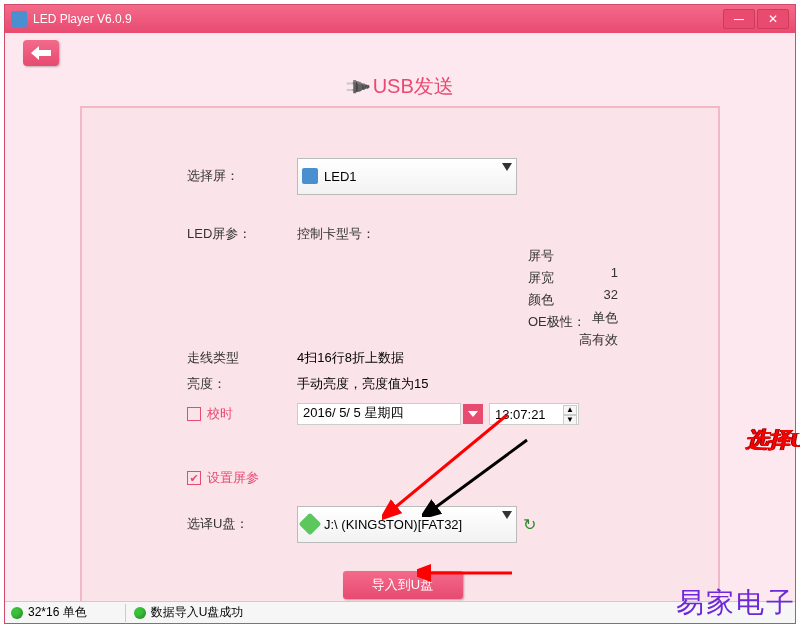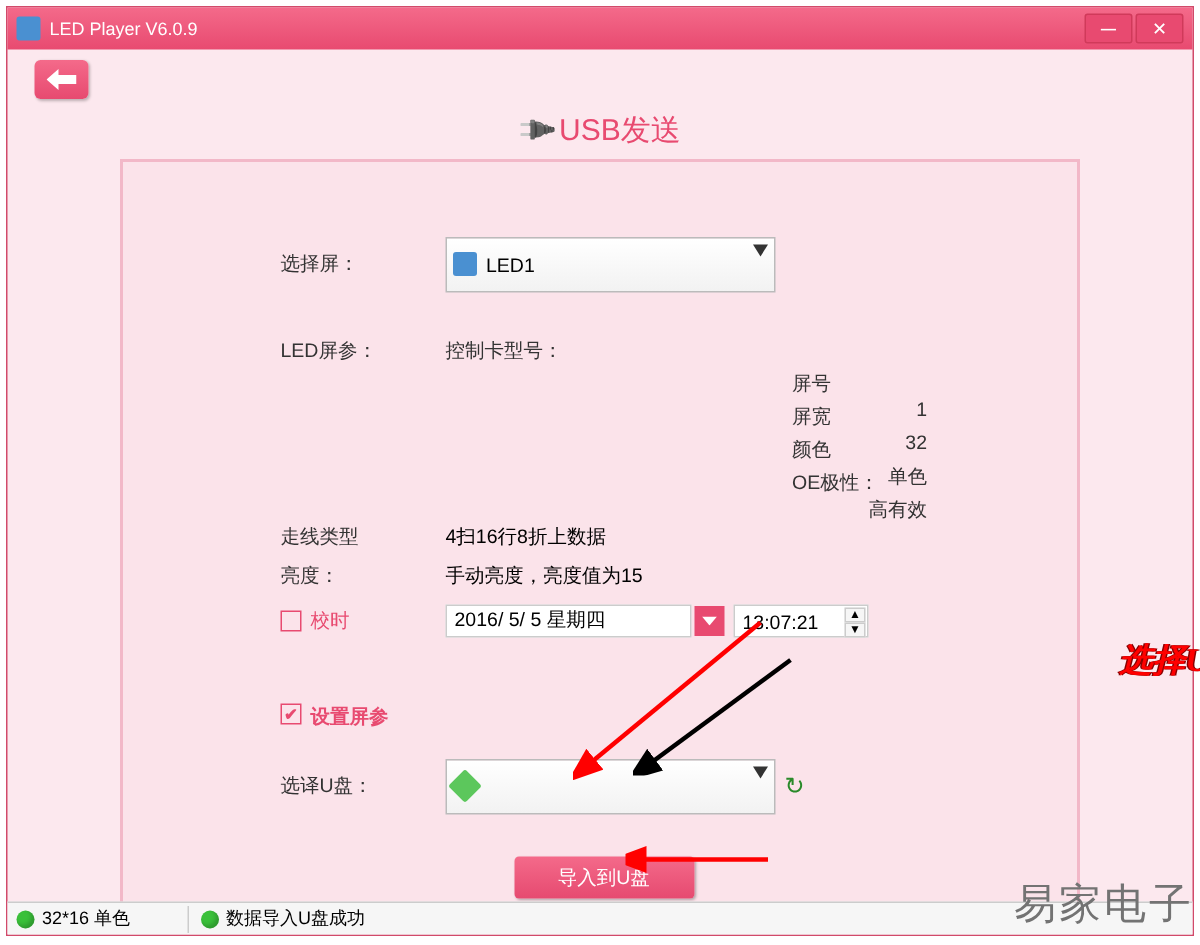--- a/index.html
+++ b/index.html
@@ -36,21 +36,21 @@
   .pink-btn { width: 20px; height: 20px; background: #e84a70; margin-left: 2px; display:flex; align-items:center; justify-content:center;}
   .pink-btn svg { fill:#fff; }
   .time-field { width: 90px; height: 22px; border: 1px solid #ccc; background: #fff; padding: 0 5px; margin-left: 6px; display:flex; align-items:center; position:relative;}
   .spinner { position:absolute; right:1px; top:1px; width:14px; height:18px; display:flex; flex-direction:column;}
   .spinner div{flex:1; font-size:8px; text-align:center; border:1px solid #ccc; line-height:8px; background:#f6f6f6;}
   .refresh { margin-left:6px; color:#2a8a2a; font-size:16px; cursor:pointer;}
   .export-btn { width: 120px; height: 28px; background: linear-gradient(#f46a8a,#e64a70); color:#fff; display:flex; align-items:center; justify-content:center; border-radius:3px; margin: 0 auto; box-shadow: 1px 1px 2px rgba(0,0,0,0.3); cursor:pointer; }
   
   .arrow { position:absolute; }
   .annot { position:absolute; right: -198px; top: 317px; font-weight: bold; font-style: italic; font-family: "KaiTi","STKaiti",serif; font-size: 22px; color:#ff0000; text-shadow: 1px 0 #800, -1px 0 #800;}
-  .watermark { position:absolute; right:4px; bottom:8px; text-align:right; font-family:"KaiTi","STKaiti",serif; color:#737373; pointer-events:none;}
+  .watermark { position:absolute; right:4px; bottom:8px; text-align:right; font-family:"KaiTi","STKaiti",serif; color:#6d28d9; pointer-events:none;}
   .watermark .wm1 { font-size:28px; letter-spacing:2px;}
   .watermark .wm2 { font-size:16px; font-family: Arial; }
   .statusbar { position:absolute; bottom:0; left:0; right:0; height:22px; border-top:1px solid #ccc; background:#f6f6f6; display:flex; align-items:center; padding:0 6px; font-size:12px;}
   .dot { width:12px; height:12px; border-radius:50%; background:#3ac03a; margin-right:5px; box-shadow:inset -2px -2px 3px rgba(0,0,0,0.2);}
   .status-seg { display:flex; align-items:center; margin-right:30px;}
   .divider { width:1px; height:18px; background:#ccc; margin:0 8px;}
 </style>
 </head>
 <body>
 
@@ -141,31 +141,32 @@
         <span>13:07:21</span>
         <div class="spinner">
             <div>▲</div>
             <div>▼</div>
           </div>
       </div>
     </div>
 
     <div style="height:38px;"></div>
     <div class="row">
-      <div class="lbl" style="display:flex;align-items:flex-start;font-weight:bold;">
+      <div class="lbl" style="display:flex;align-items:center;">
         <span class="chkbox checked"></span>
         <span class="chk-label">设置屏参</span>
       </div>
     </div>
 
     <div style="height:20px;"></div>
     <div class="row">
       <div class="lbl">选译U盘：</div>
       <div class="select">
         <div class="sicon"></div>
+        <span>J:\ (KINGSTON)[FAT32]</span>
         <div class="caret"></div>
       </div>
       <span class="refresh">↻</span>
     </div>
 
     <div style="height:34px;"></div>
     <div class="export-btn">
         <span>导入到U盘</span>
       </div>
 

